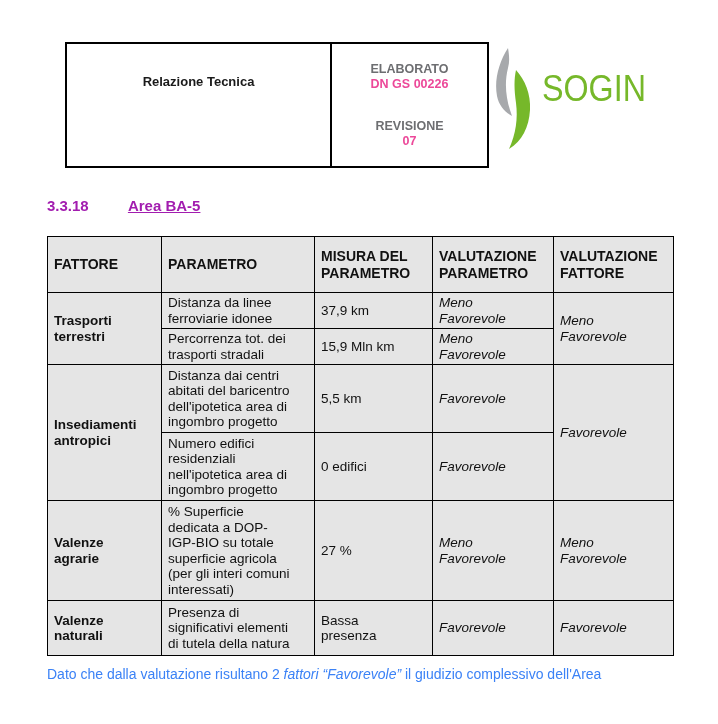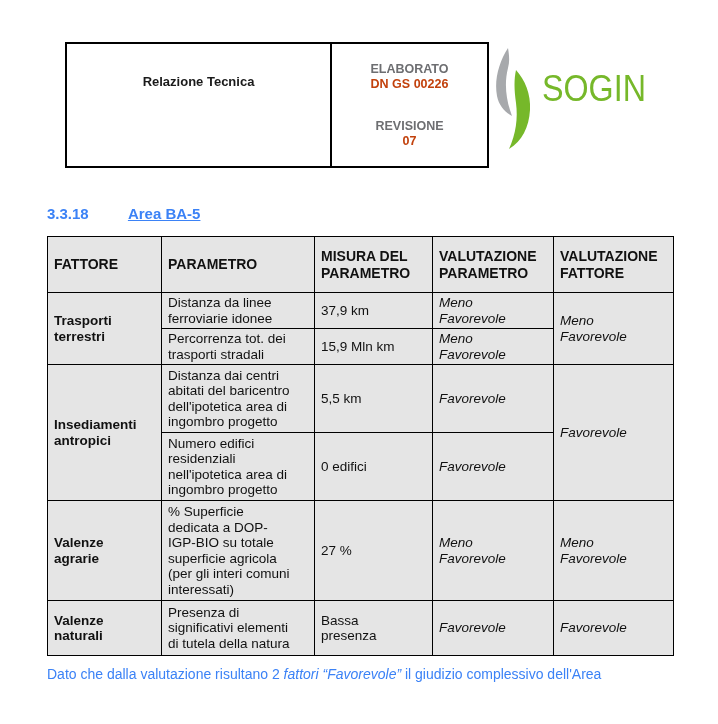--- a/index.html
+++ b/index.html
@@ -24,29 +24,29 @@
   .header-subtitle{
     font-weight:bold;font-size:13px;line-height:15.5px;
     white-space:pre-line;margin-top:15px;
   }
   .header-right{
     flex:1;display:flex;flex-direction:column;align-items:center;
     justify-content:center;text-align:center;gap:27px;
   }
   .doc-field{line-height:15px;}
   .doc-label{color:#6d6e71;font-weight:bold;font-size:12.5px;}
-  .doc-value{color:#c2410c;font-weight:bold;font-size:12.5px;}
+  .doc-value{color:#ec4899;font-weight:bold;font-size:12.5px;}
 
   
   .logo{position:absolute;left:486px;top:42px;width:175px;height:128px;}
 
   
   .section-heading{
     position:absolute;left:47px;top:197px;
-    font-size:15px;font-weight:bold;color:#3b82f6;margin-top:8px;
+    font-size:15px;font-weight:bold;color:#a21caf;
   }
   .section-number{display:inline-block;}
   .section-title{display:inline-block;margin-left:35px;text-decoration:underline;}
 
   
   table.eval{
     position:absolute;left:47px;top:236px;width:626px;
     border-collapse:collapse;table-layout:fixed;background:#e5e5e5;
   }
   table.eval th, table.eval td{

